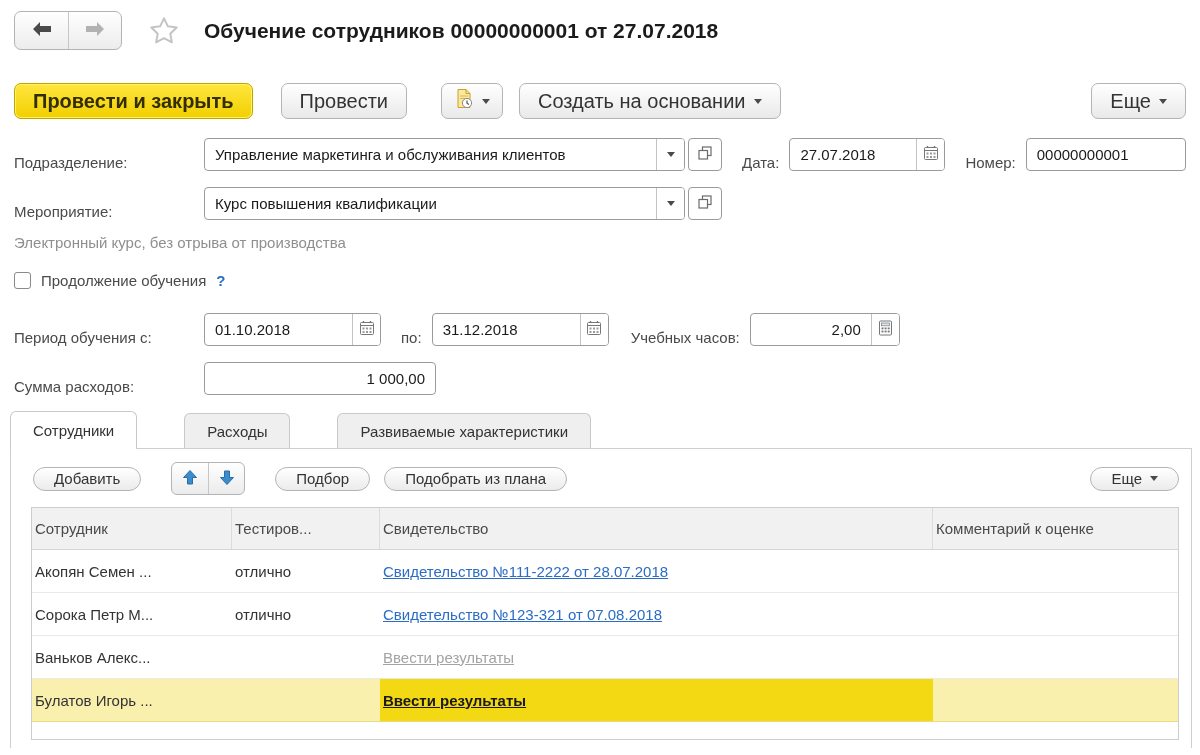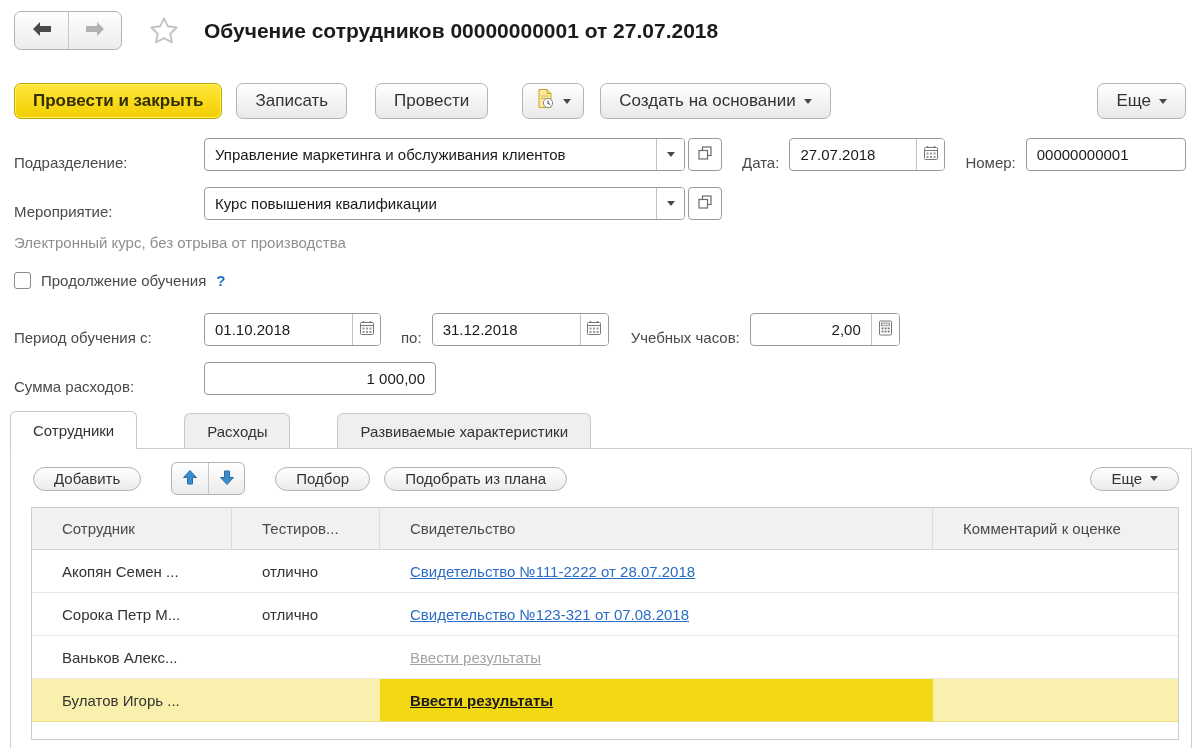--- a/index.html
+++ b/index.html
@@ -12,21 +12,21 @@
     background:linear-gradient(#ffffff,#ececec); }
   .navbtn { width:53px; height:37px; display:flex; align-items:center; justify-content:center;
     background:transparent; border:none; cursor:pointer; }
   .navbtn + .navbtn { border-left:1px solid #c6c6c6; }
   .star { margin-left:26px; display:flex; }
   .doc-title { margin-left:24px; font-size:21px; font-weight:700; color:#1b1b1b; white-space:nowrap; }
 
   
   .cmdbar { display:flex; align-items:center; padding:30px 14px 0 14px; }
   .btn { height:36px; padding:0 18px; border:1px solid #b4b4b4; border-radius:7px;
-    background:linear-gradient(#ffffff,#e9e9e9); font-family:inherit; font-size:17px; color:#333;
+    background:linear-gradient(#ffffff,#e9e9e9); font-family:inherit; font-size:20px; color:#333;
     display:inline-flex; align-items:center; gap:8px; cursor:pointer; white-space:nowrap; }
   .btn-primary { background:linear-gradient(#ffe63e,#f2cf00); border-color:#c2a400;
     font-weight:700; color:#332e00; box-shadow:inset 0 0 0 1px #fff45e; }
   .caret { width:0; height:0; border-left:4px solid transparent; border-right:4px solid transparent;
     border-top:5px solid #4a4a4a; display:inline-block; }
   .ml14{margin-left:14px}.ml28{margin-left:28px}.ml34{margin-left:34px}.ml16{margin-left:16px}
   .mlauto{margin-left:auto}
 
   
   .form { padding:19px 14px 0 14px; }
@@ -72,21 +72,21 @@
   .udbtn { width:36px; height:31px; border:none; background:transparent; display:flex;
     align-items:center; justify-content:center; cursor:pointer; }
   .udbtn + .udbtn { border-left:1px solid #c6c6c6; }
 
   
   .grid { margin:12px 12px 0 20px; border:1px solid #cdcdcd; height:233px; overflow:hidden; }
   .grow { display:grid; grid-template-columns:200px 148px 553px 247px; align-items:center; height:43px; }
   .ghead { background:#f1f1f1; border-bottom:1px solid #d6d6d6; color:#4a4a4a; height:42px; }
   .ghead .gcell { border-right:1px solid #dcdcdc; height:100%; display:flex; align-items:center; }
   .ghead .gcell:last-child { border-right:none; }
-  .gcell { padding:0 30px; white-space:nowrap; overflow:hidden;text-align:center; }
+  .gcell { padding:0 3px; white-space:nowrap; overflow:hidden;text-align:center; }
   .brow { border-bottom:1px solid #e9e9e9; color:#333; }
   .brow .gcell { height:100%; display:flex; align-items:center; }
   a.cert-link { color:#2b6cc4; text-decoration:underline; cursor:pointer; }
   a.cert-placeholder { color:#a3a3a3; text-decoration:underline; cursor:pointer; }
   a.cert-active { color:#1a1a1a; font-weight:700; text-decoration:underline; cursor:pointer; }
   .brow.selected { background:#faf0ae; border-bottom:1px solid #eadb7e; }
   .brow.selected .cell-cert { background:#f3d914; }
   .gfiller { height:26px; background:#fff; }
 </style>
 </head>
@@ -113,23 +113,20 @@
     <svg width="32" height="32" viewBox="0 0 24 24" fill="none" stroke="#c4c4c4" stroke-width="1.5" stroke-linejoin="round">
       <path d="M12 2.5l2.9 6 6.6.9-4.8 4.6 1.2 6.5L12 17.4 6.1 20.5l1.2-6.5L2.5 9.4l6.6-.9z"></path>
     </svg>
   </span>
   <h1 class="doc-title">Обучение сотрудников 00000000001 от 27.07.2018</h1>
 </header>
 
 <div class="cmdbar">
   <button class="btn btn-primary">
     <span>Провести и закрыть</span>
-  </button>
-  <button class="btn ml14">
-    <span>Записать</span>
   </button>
   <button class="btn ml28">
     <span>Провести</span>
   </button>
   <button class="btn ml34" style="padding:0 12px;">
     <span>
       <svg width="20" height="21" viewBox="0 0 20 21">
         <path d="M4 1.5 h8 l4 4 v14 h-12 z" fill="#fbe9a0" stroke="#c9a227"></path>
         <path d="M12 1.5 v4 h4" fill="none" stroke="#c9a227"></path>
         <path d="M6 8 h8 M6 10.5 h8" stroke="#d8b855" stroke-width="1"></path>

